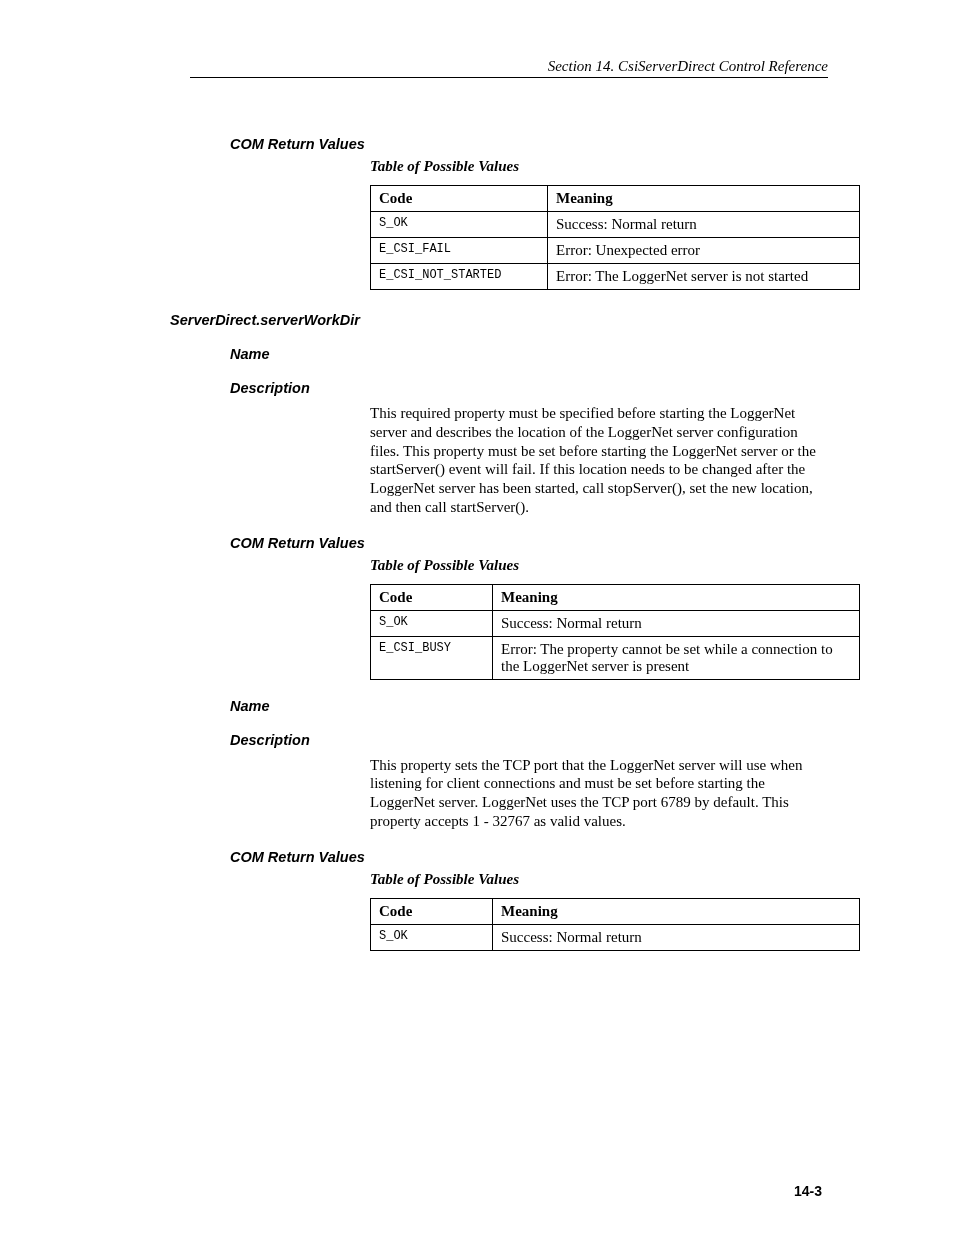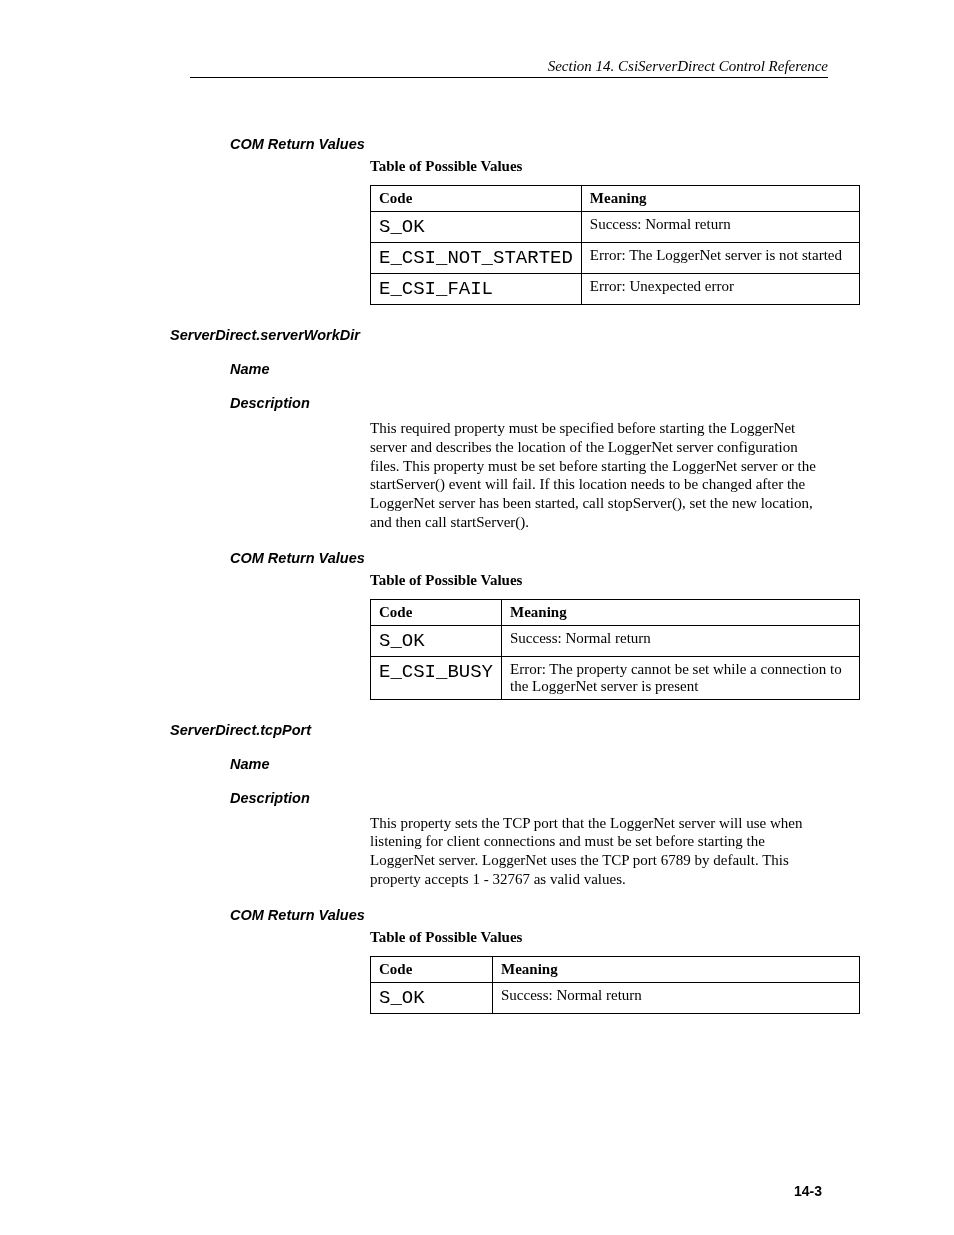--- a/index.html
+++ b/index.html
@@ -46,38 +46,39 @@
     margin-left: 80px;
     margin-top: 22px;
     margin-bottom: 0px;
   }
   .table-caption {
     font-weight: bold;
     font-size: 15px;
     margin-left: 280px;
     margin-top: 6px;
     margin-bottom: 10px;
+    font-style: italic;
   }
   table.values {
     border-collapse: collapse;
     margin-left: 280px;
     font-size: 15px;
   }
   table.values th, table.values td {
     border: 1px solid #000;
     padding: 4px 8px;
     text-align: left;
     vertical-align: top;
   }
   table.values th {
     font-weight: bold;
   }
   .mono {
     font-family: "Courier New", Courier, monospace;
-    font-size: 19px;
+    font-size: 12px;
   }
   .code-line {
     font-family: "Courier New", Courier, monospace;
     font-size: 15px;
     margin-left: 280px;
     margin-top: 8px;
     margin-bottom: 8px;
   }
   .body-text {
     margin-left: 280px;
@@ -116,26 +117,26 @@
       <tbody>
           <tr>
         <th>Code</th>
         <th>Meaning</th>
       </tr>
       <tr>
         <td class="mono">S_OK</td>
         <td>Success: Normal return</td>
       </tr>
       <tr>
+        <td class="mono">E_CSI_FAIL</td>
+        <td>Error: Unexpected error</td>
+      </tr>
+      <tr>
         <td class="mono">E_CSI_NOT_STARTED</td>
         <td>Error: The LoggerNet server is not started</td>
-      </tr>
-      <tr>
-        <td class="mono">E_CSI_FAIL</td>
-        <td>Error: Unexpected error</td>
       </tr>
     </tbody>
       </table>
 
     <div class="h-italic">ServerDirect.serverWorkDir</div>
     <div class="h-bold">Name</div>
     <div class="h-bold">Description</div>
     <div class="body-text">This required property must be specified before starting the LoggerNet server and describes the location of the LoggerNet server configuration files.  This property must be set before starting the LoggerNet server or the startServer() event will fail.  If this location needs to be changed after the LoggerNet server has been started, call stopServer(), set the new location, and then call startServer().</div>
     <div class="h-bold">COM Return Values</div>
     <div class="table-caption">Table of Possible Values</div>
@@ -149,21 +150,20 @@
         <td class="mono">S_OK</td>
         <td>Success: Normal return</td>
       </tr>
       <tr>
         <td class="mono">E_CSI_BUSY</td>
         <td>Error: The property cannot be set while a connection to the LoggerNet server is present</td>
       </tr>
     </tbody>
       </table>
 
-    <div class="h-italic">ServerDirect.tcpPort</div>
     <div class="h-bold">Name</div>
     <div class="h-bold">Description</div>
     <div class="body-text">This property sets the TCP port that the LoggerNet server will use when listening for client connections and must be set before starting the LoggerNet server.  LoggerNet uses the TCP port 6789 by default.  This property accepts 1 - 32767 as valid values.</div>
     <div class="h-bold">COM Return Values</div>
     <div class="table-caption">Table of Possible Values</div>
     <table class="values t3">
       <tbody>
           <tr>
         <th>Code</th>
         <th>Meaning</th>

